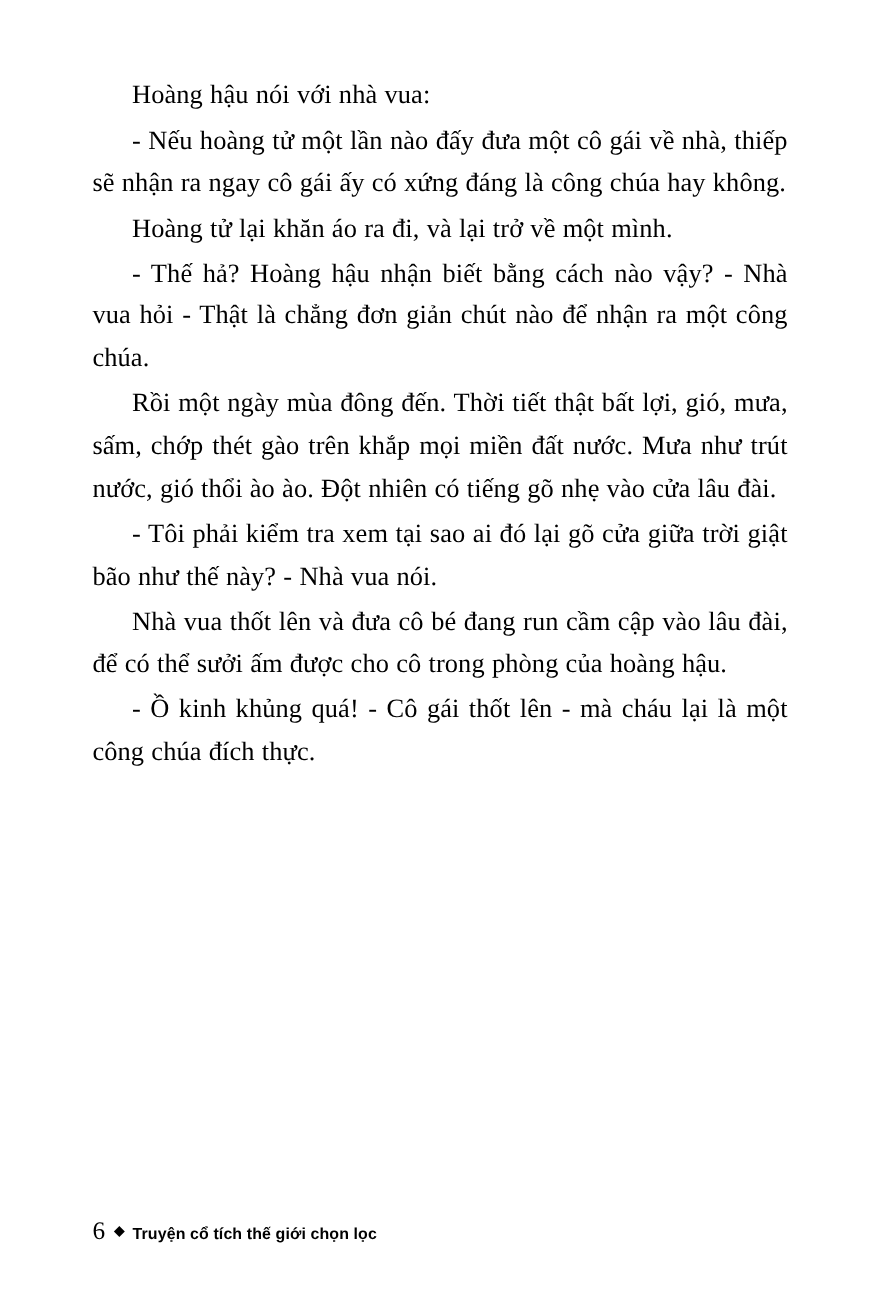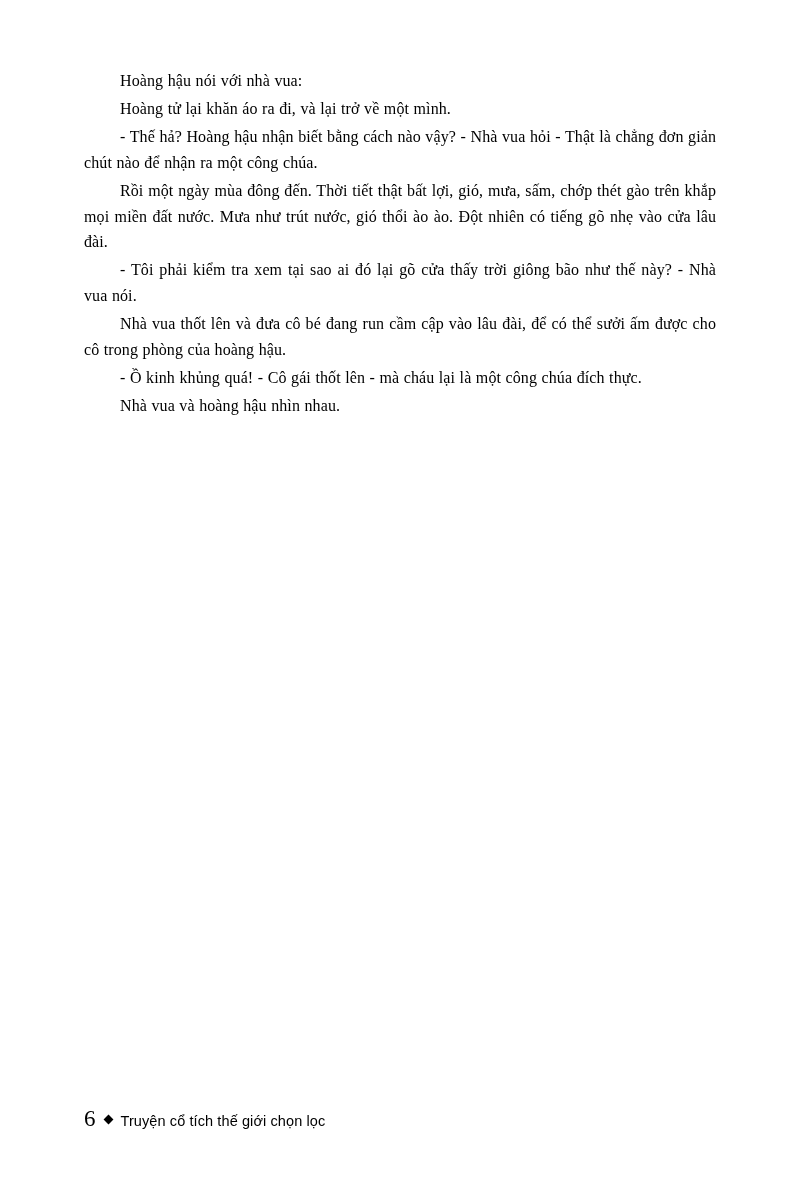--- a/index.html
+++ b/index.html
@@ -24,21 +24,21 @@
     background: #ffffff;
   }
   .text-block {
     position: absolute;
     left: 84px;
     top: 68px;
     width: 632px;
   }
   p.para {
     margin: 0 0 2px 0;
-    font-size: 16px;
+    font-size: 24px;
     line-height: 1.62;
     text-indent: 36px;
     text-align: justify;
     text-justify: inter-word;
     letter-spacing: 0.1px;
     word-spacing: 0.4px;
   }
   p.para.last-line-left {
     text-align: left;
   }
@@ -62,39 +62,39 @@
     width: 7px;
     height: 7px;
     background: #000;
     transform: rotate(45deg);
     position: relative;
     top: -3px;
   }
   .footer .booktitle {
     font-family: "Liberation Sans", sans-serif;
     font-size: 14.5px;
-    font-weight: normal;
+    font-weight: bold;
     letter-spacing: 0.1px;
     color: #000;
   }
 </style>
 </head>
 <body>
 
 <div class="page">
 
   <div class="text-block">
     <p class="para last-line-left">Hoàng hậu nói với nhà vua:</p>
+    <p class="para">- Nếu hoàng tử một lần nào đấy đưa một cô gái về nhà, thiếp sẽ nhận ra ngay cô gái ấy có xứng đáng là công chúa hay không.</p>
     <p class="para last-line-left">Hoàng tử lại khăn áo ra đi, và lại trở về một mình.</p>
     <p class="para">- Thế hả? Hoàng hậu nhận biết bằng cách nào vậy? - Nhà vua hỏi - Thật là chẳng đơn giản chút nào để nhận ra một công chúa.</p>
     <p class="para">Rồi một ngày mùa đông đến. Thời tiết thật bất lợi, gió, mưa, sấm, chớp thét gào trên khắp mọi miền đất nước. Mưa như trút nước, gió thổi ào ào. Đột nhiên có tiếng gõ nhẹ vào cửa lâu đài.</p>
-    <p class="para">- Tôi phải kiểm tra xem tại sao ai đó lại gõ cửa thấy trời giông bão như thế này? - Nhà vua nói.</p>
+    <p class="para">- Tôi phải kiểm tra xem tại sao ai đó lại gõ cửa giữa trời giật bão như thế này? - Nhà vua nói.</p>
     <p class="para">Nhà vua thốt lên và đưa cô bé đang run cầm cập vào lâu đài, để có thể sưởi ấm được cho cô trong phòng của hoàng hậu.</p>
     <p class="para">- Ồ kinh khủng quá! - Cô gái thốt lên - mà cháu lại là một công chúa đích thực.</p>
-    <p class="para last-line-left">Nhà vua và hoàng hậu nhìn nhau.</p>
   </div>
 
   <div class="footer">
     <span class="pagenum">6</span>
     <span class="diamond"></span>
     <span class="booktitle">Truyện cổ tích thế giới chọn lọc</span>
   </div>
 
 </div>
 

